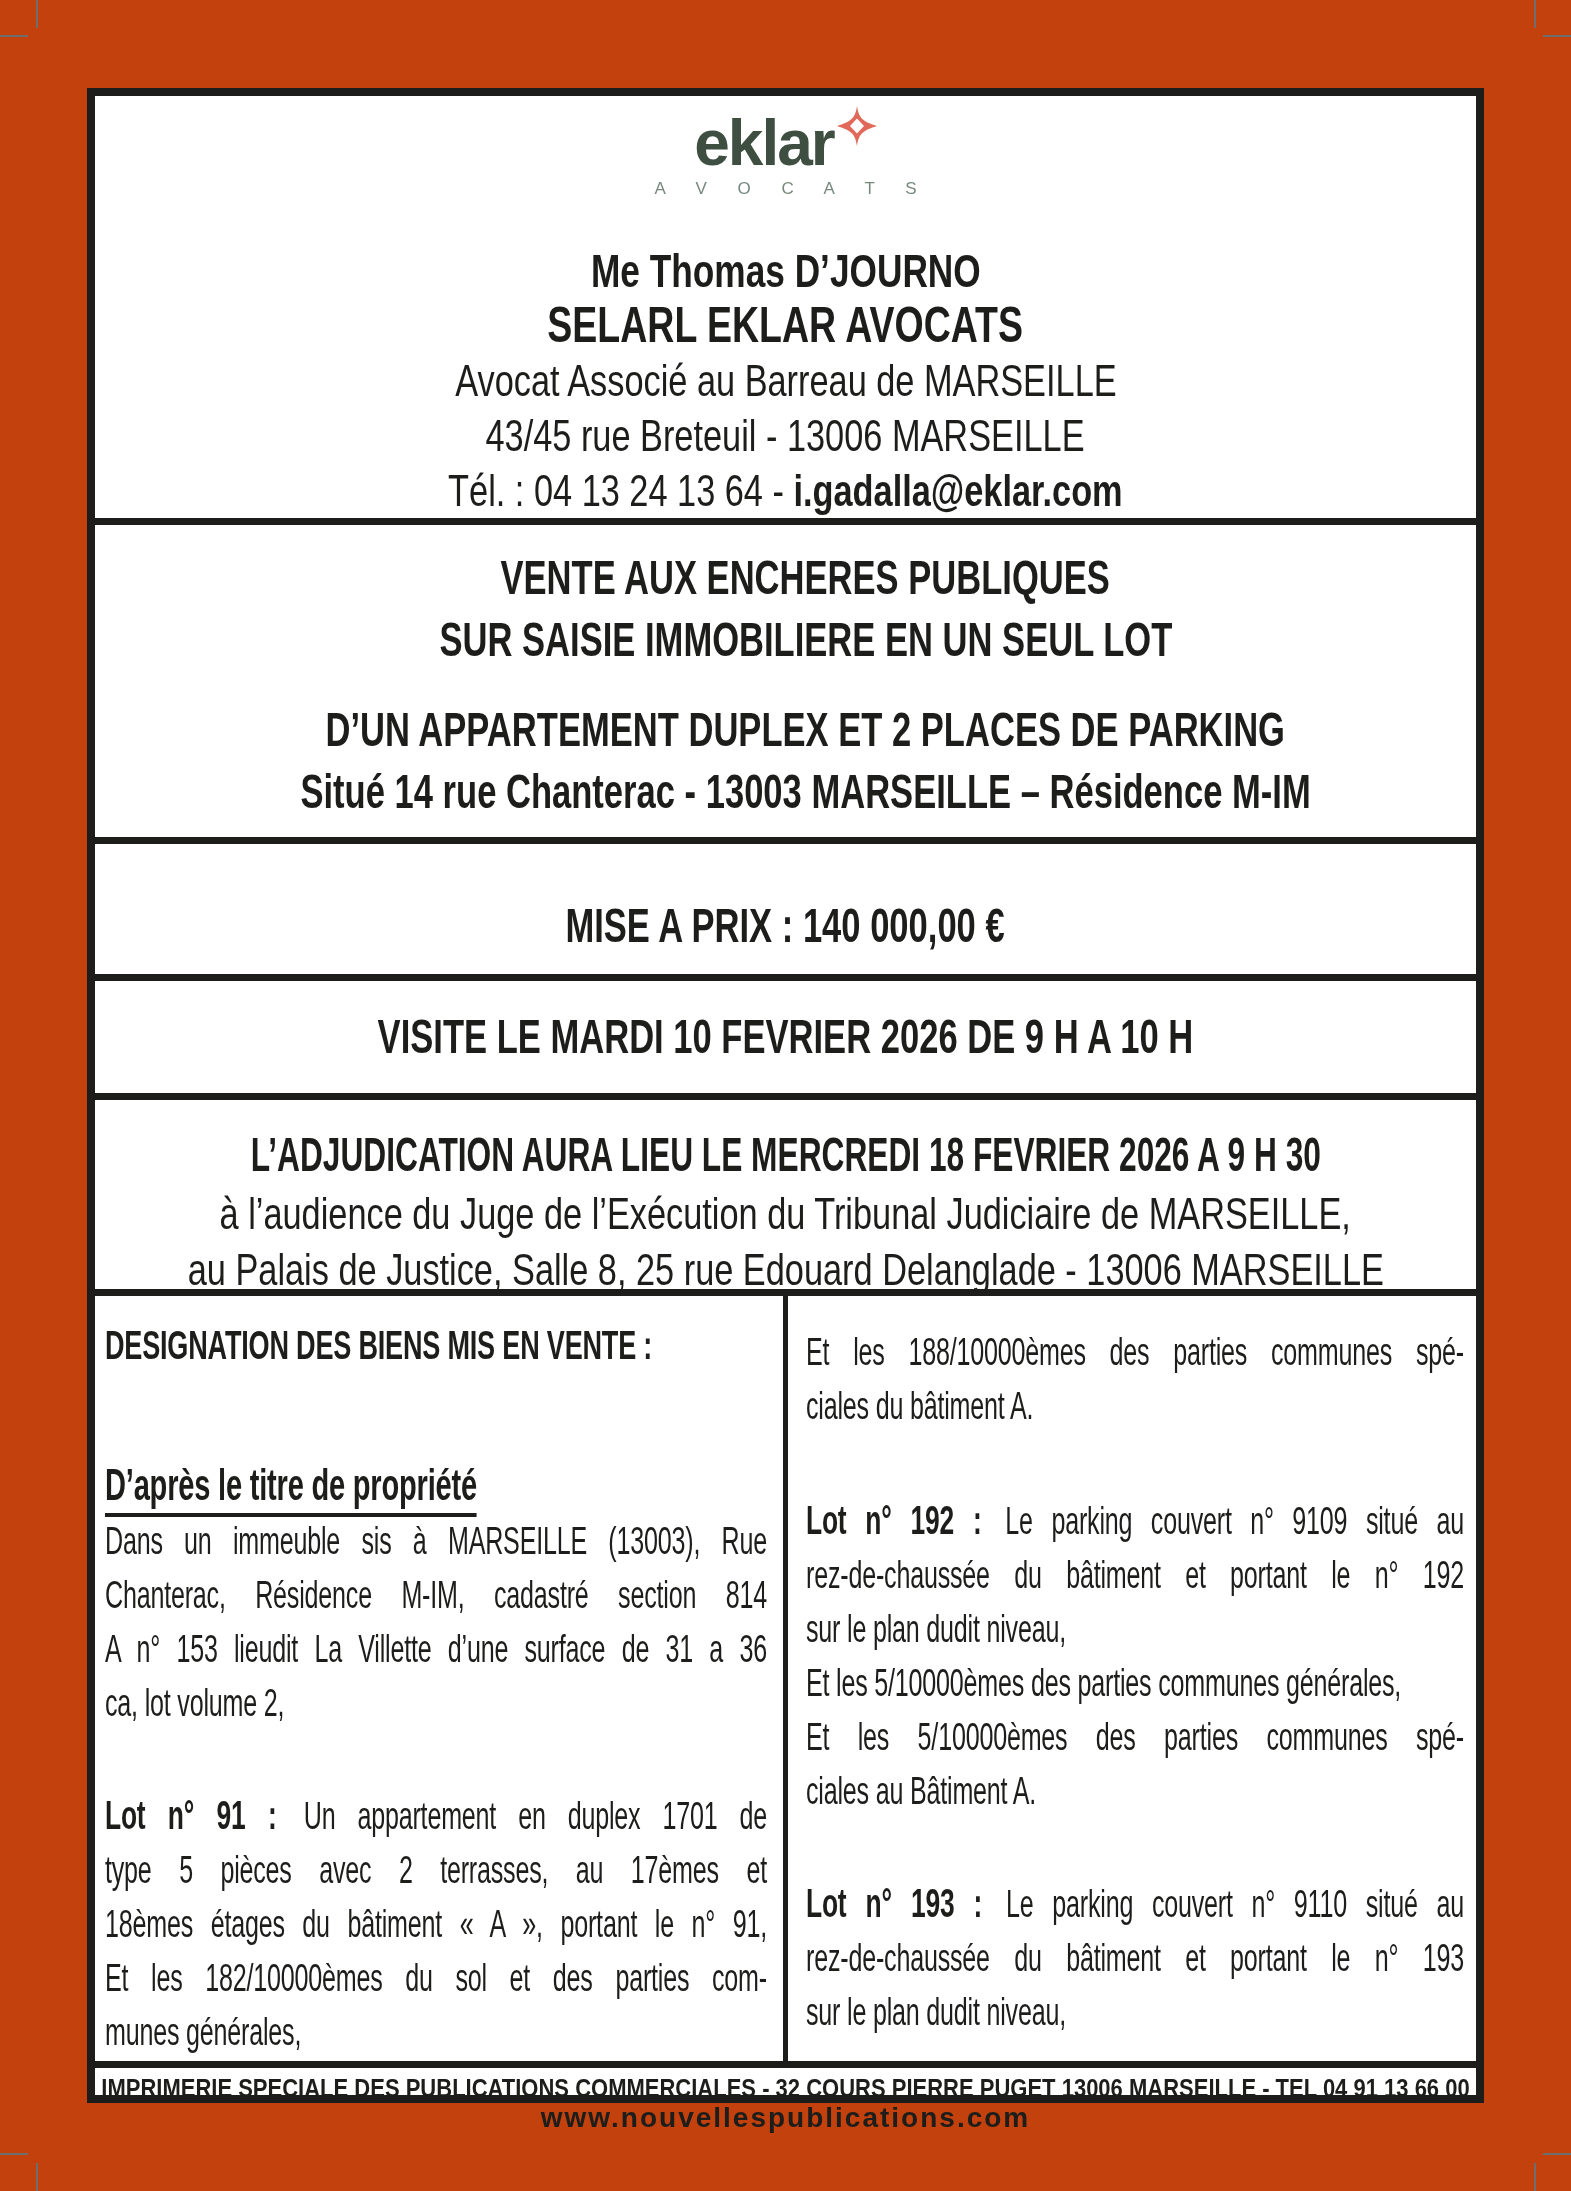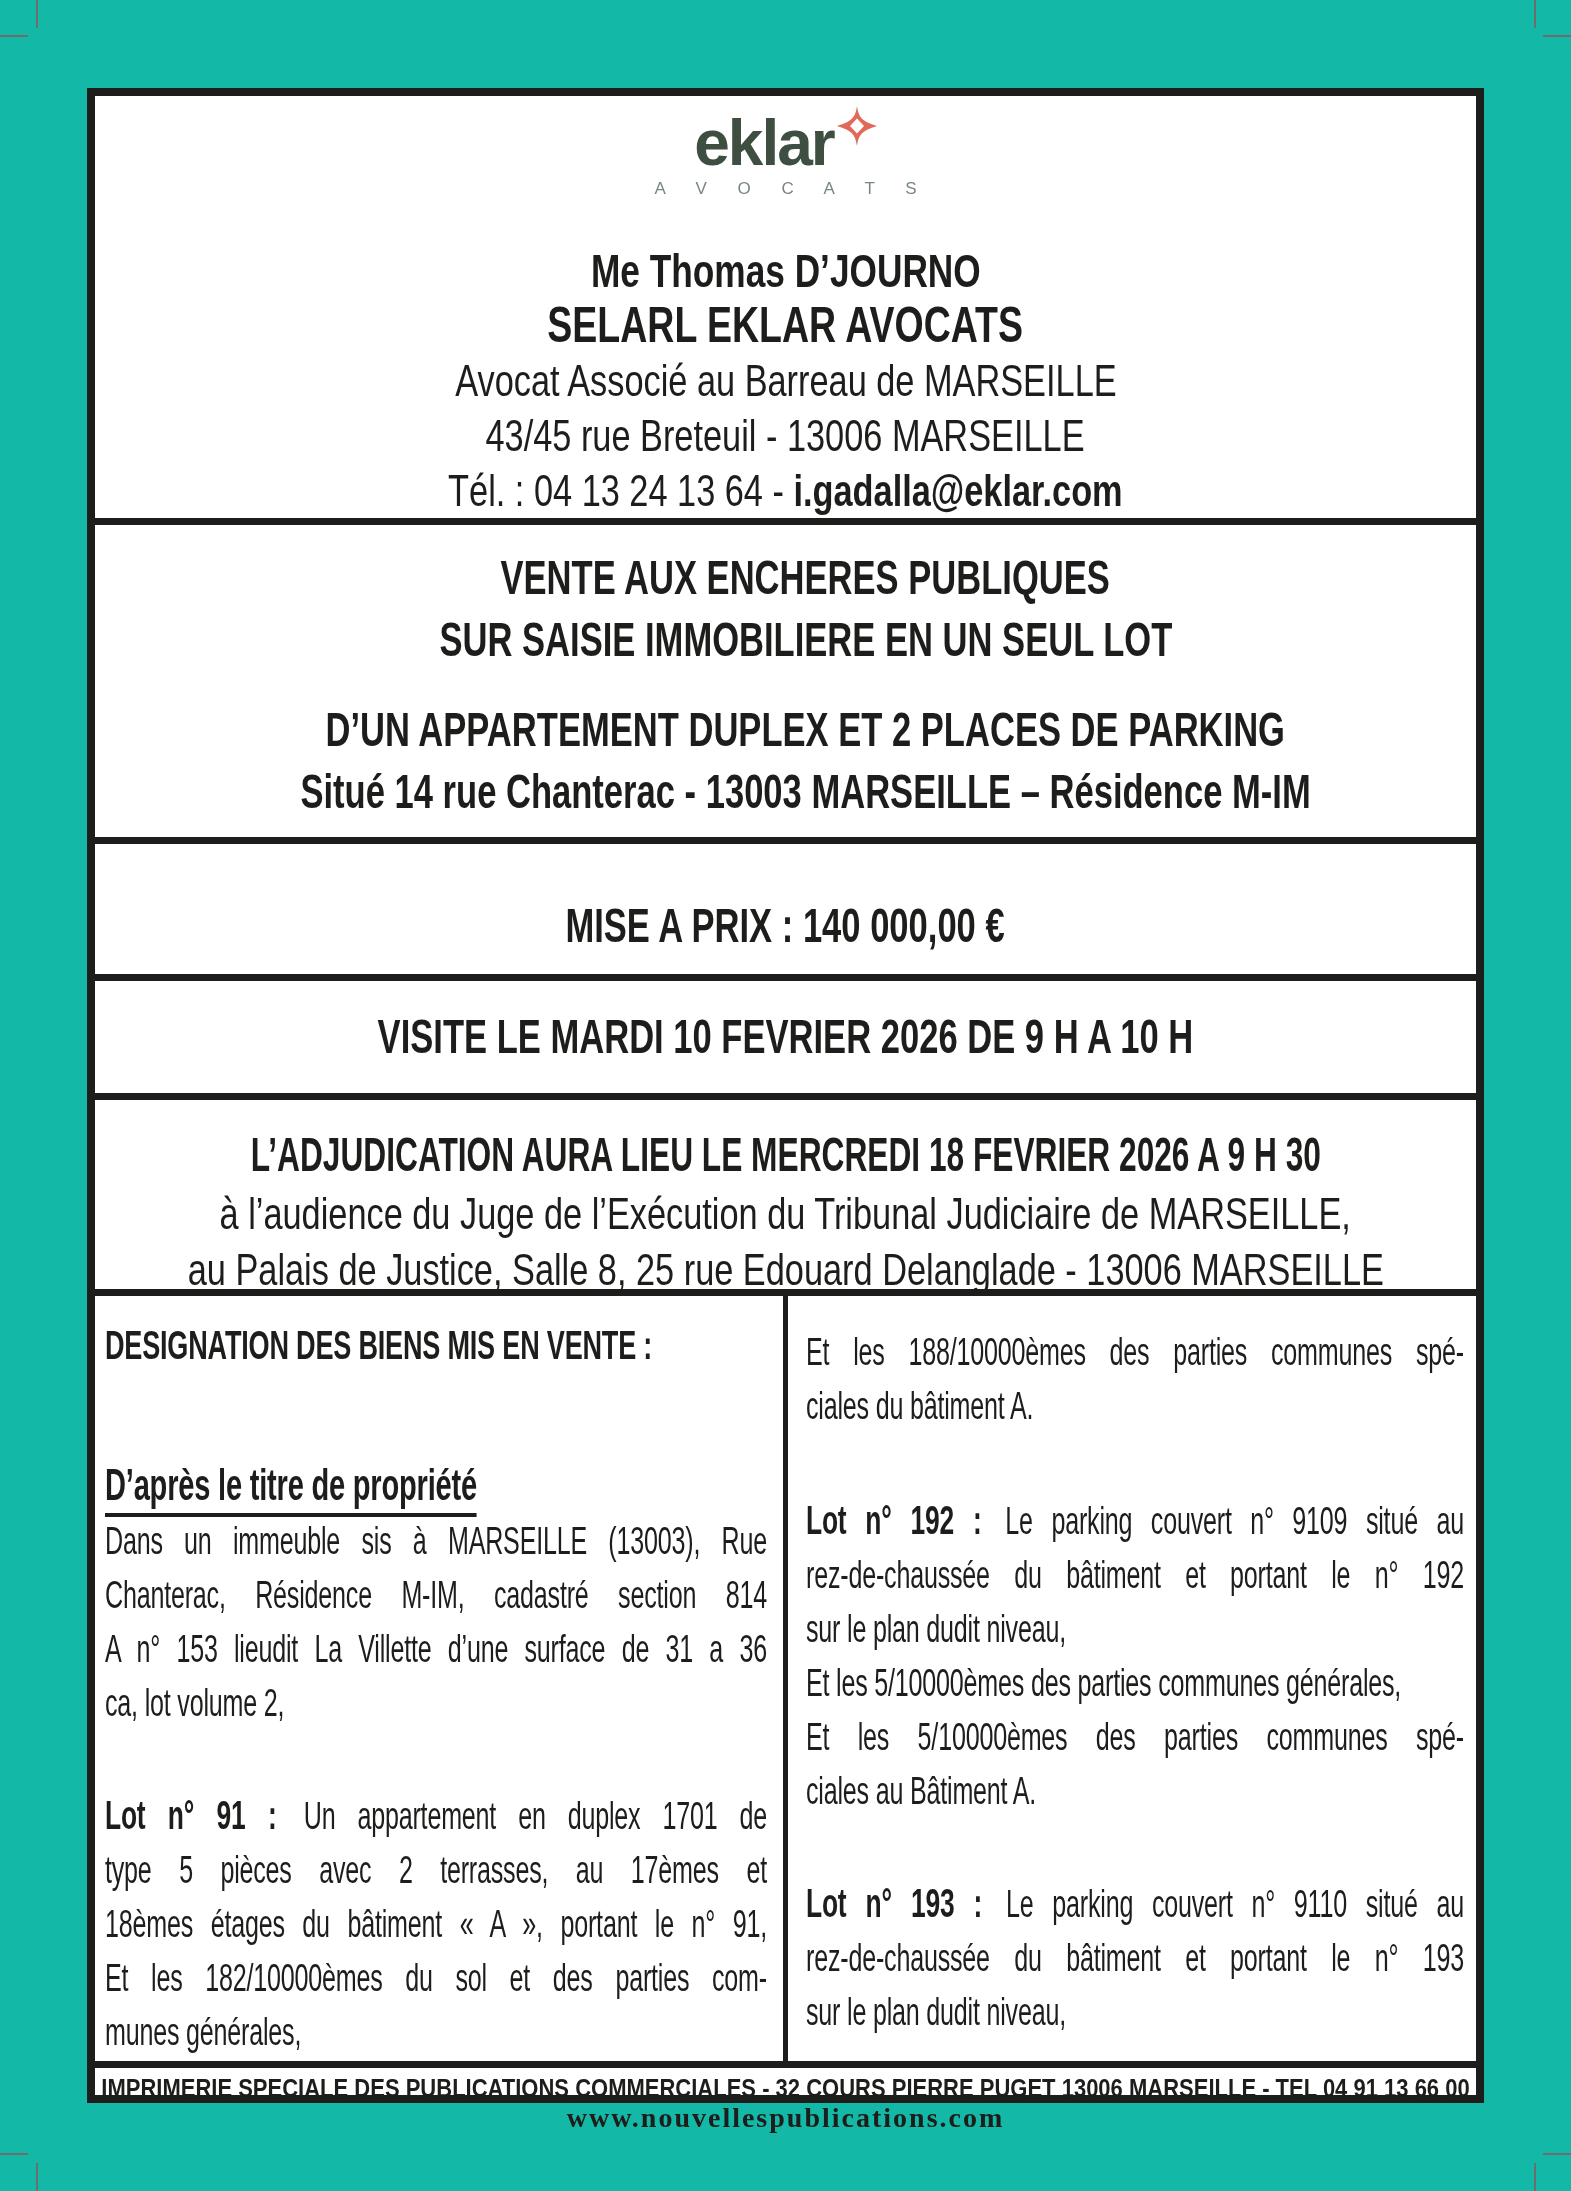--- a/index.html
+++ b/index.html
@@ -1,17 +1,17 @@
 <!DOCTYPE html>
 <html><head>
 <meta charset="utf-8">
 <style>
   html,body{margin:0;padding:0;background:#fff;}
   .sheet{
-    position:relative;width:1571px;height:2191px;background:#14b8a6;
+    position:relative;width:1571px;height:2191px;background:#c2410c;
     font-family:"Liberation Sans","DejaVu Sans",sans-serif;color:#1d1d1b;overflow:hidden;
   }
   
   .mark{position:absolute;background:#6e6e6e;}
   .m-tl-v{left:36px;top:0;width:2px;height:28px;}
   .m-tl-h{left:0;top:35px;width:28px;height:2px;}
   .m-tr-v{right:35px;top:0;width:2px;height:28px;}
   .m-tr-h{right:0;top:35px;width:28px;height:2px;}
   .m-bl-v{left:36px;bottom:0;width:2px;height:28px;}
   .m-bl-h{left:0;bottom:36px;width:28px;height:2px;}
@@ -64,21 +64,21 @@
   .col-subheading{font-weight:bold;font-size:44px;line-height:58px;}
   .u{border-bottom:4px solid #1d1d1b;padding-bottom:4px;}
   .spacer{width:100%;}
   .spacer-lg{height:84px;}
   .spacer-md{height:60px;}
   .spacer-sm{height:58px;}
 
   
   .s-foot{flex:1;justify-content:center;padding-top:6px;}
   .foot-line{white-space:nowrap;width:max-content;font-weight:bold;font-size:25px;line-height:29px;transform:scaleX(0.88);}
-  .foot-url{font-weight:bold;font-size:28px;line-height:30px;letter-spacing:2px;font-family:Liberation Serif, serif;}
+  .foot-url{font-weight:bold;font-size:28px;line-height:30px;letter-spacing:2px;}
 </style>
 </head>
 <body>
 
 <div class="sheet">
 
   <div class="mark m-tl-v"></div>
   <div class="mark m-tl-h"></div>
   <div class="mark m-tr-v"></div>
   <div class="mark m-tr-h"></div>

